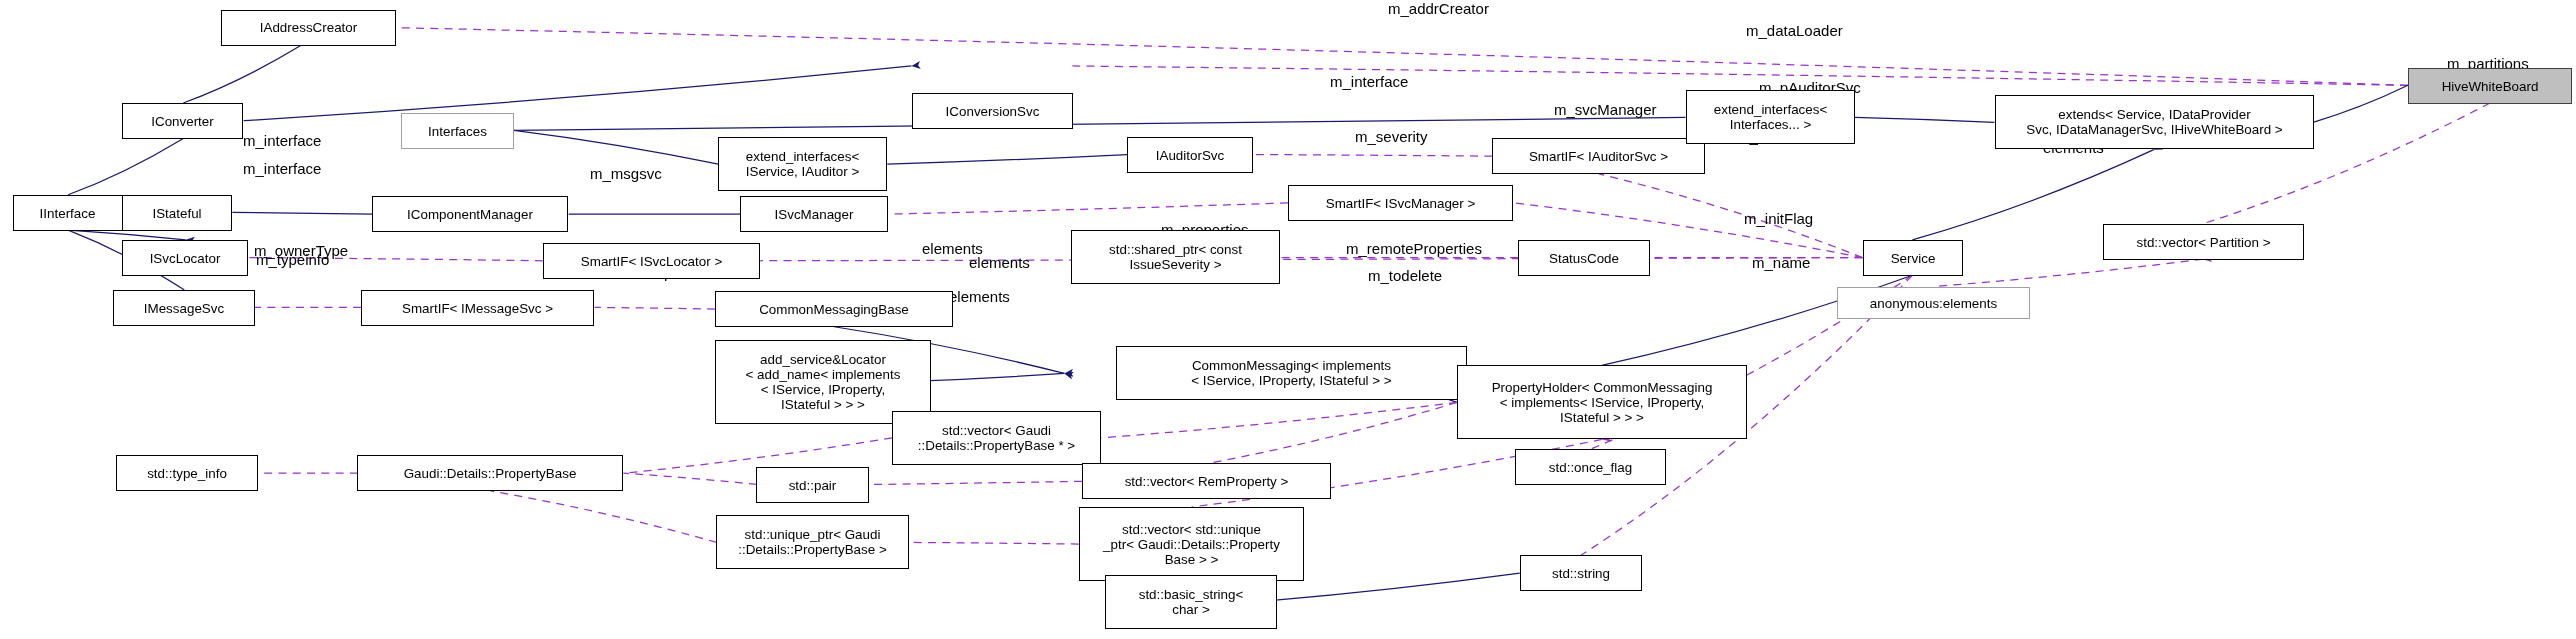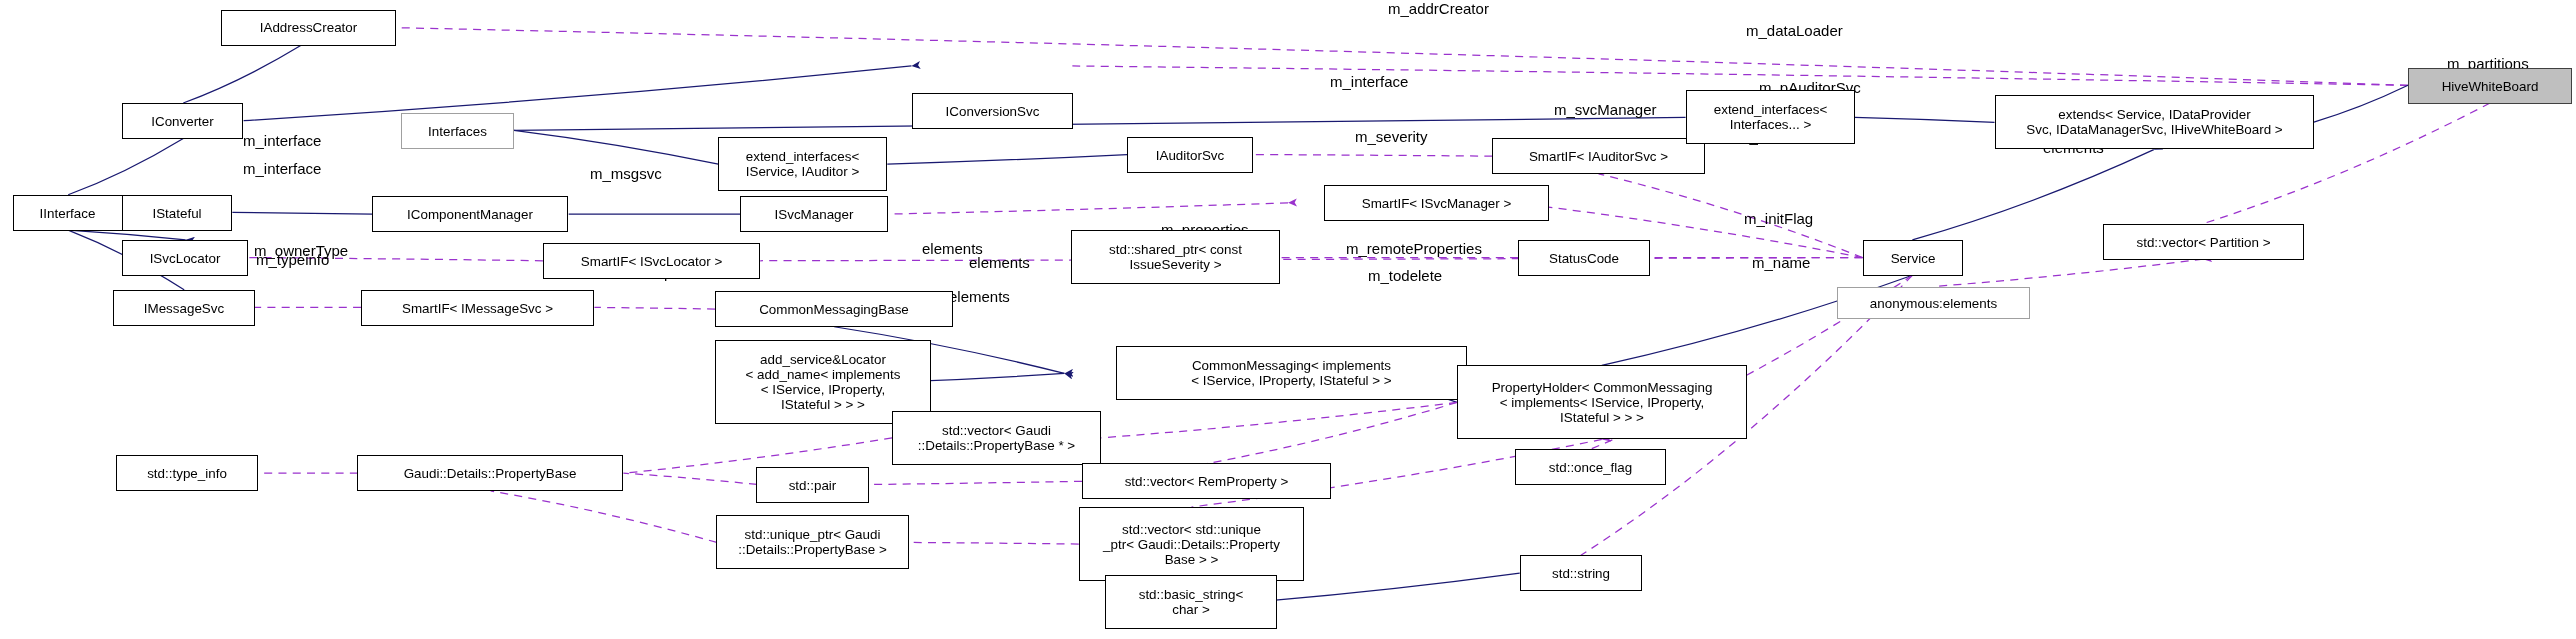--- a/index.html
+++ b/index.html
@@ -146,21 +146,21 @@
 Base &gt; &gt;</div>
       <div class="node" style="left: 1105px; top: 575px; width: 172px; height: 54px;">std::basic_string&lt;
 char &gt;</div>
       <div class="node" style="left: 1127px; top: 137px; width: 126px; height: 36px;">IAuditorSvc</div>
       <div class="node" style="left: 1116px; top: 346px; width: 351px; height: 54px;">CommonMessaging&lt; implements
 &lt; IService, IProperty, IStateful &gt; &gt;</div>
       <div class="node" style="left: 1082px; top: 463px; width: 249px; height: 36px;">std::vector&lt; RemProperty &gt;</div>
       <div class="node" style="left: 1071px; top: 230px; width: 209px; height: 54px;">std::shared_ptr&lt; const
 IssueSeverity &gt;</div>
       <div class="node" style="left: 912px; top: 48px; width: 161px; height: 36px; margin-top: 45px;">IConversionSvc</div>
-      <div class="node" style="left: 1288px; top: 185px; width: 225px; height: 36px; margin-left: 36px;">SmartIF&lt; ISvcManager &gt;</div>
+      <div class="node" style="left: 1288px; top: 185px; width: 225px; height: 36px;">SmartIF&lt; ISvcManager &gt;</div>
       <div class="node" style="left: 1518px; top: 240px; width: 132px; height: 36px;">StatusCode</div>
       <div class="node" style="left: 1457px; top: 365px; width: 290px; height: 74px;">PropertyHolder&lt; CommonMessaging
 &lt; implements&lt; IService, IProperty,
 IStateful &gt; &gt; &gt;</div>
       <div class="node" style="left: 1515px; top: 449px; width: 151px; height: 36px;">std::once_flag</div>
       <div class="node" style="left: 1520px; top: 555px; width: 122px; height: 36px;">std::string</div>
       <div class="node" style="left: 1492px; top: 138px; width: 213px; height: 36px;">SmartIF&lt; IAuditorSvc &gt;</div>
       <div class="node" style="left: 1686px; top: 90px; width: 169px; height: 54px;">extend_interfaces&lt;
 Interfaces... &gt;</div>
       <div class="node" style="left: 1863px; top: 240px; width: 100px; height: 36px;">Service</div>

